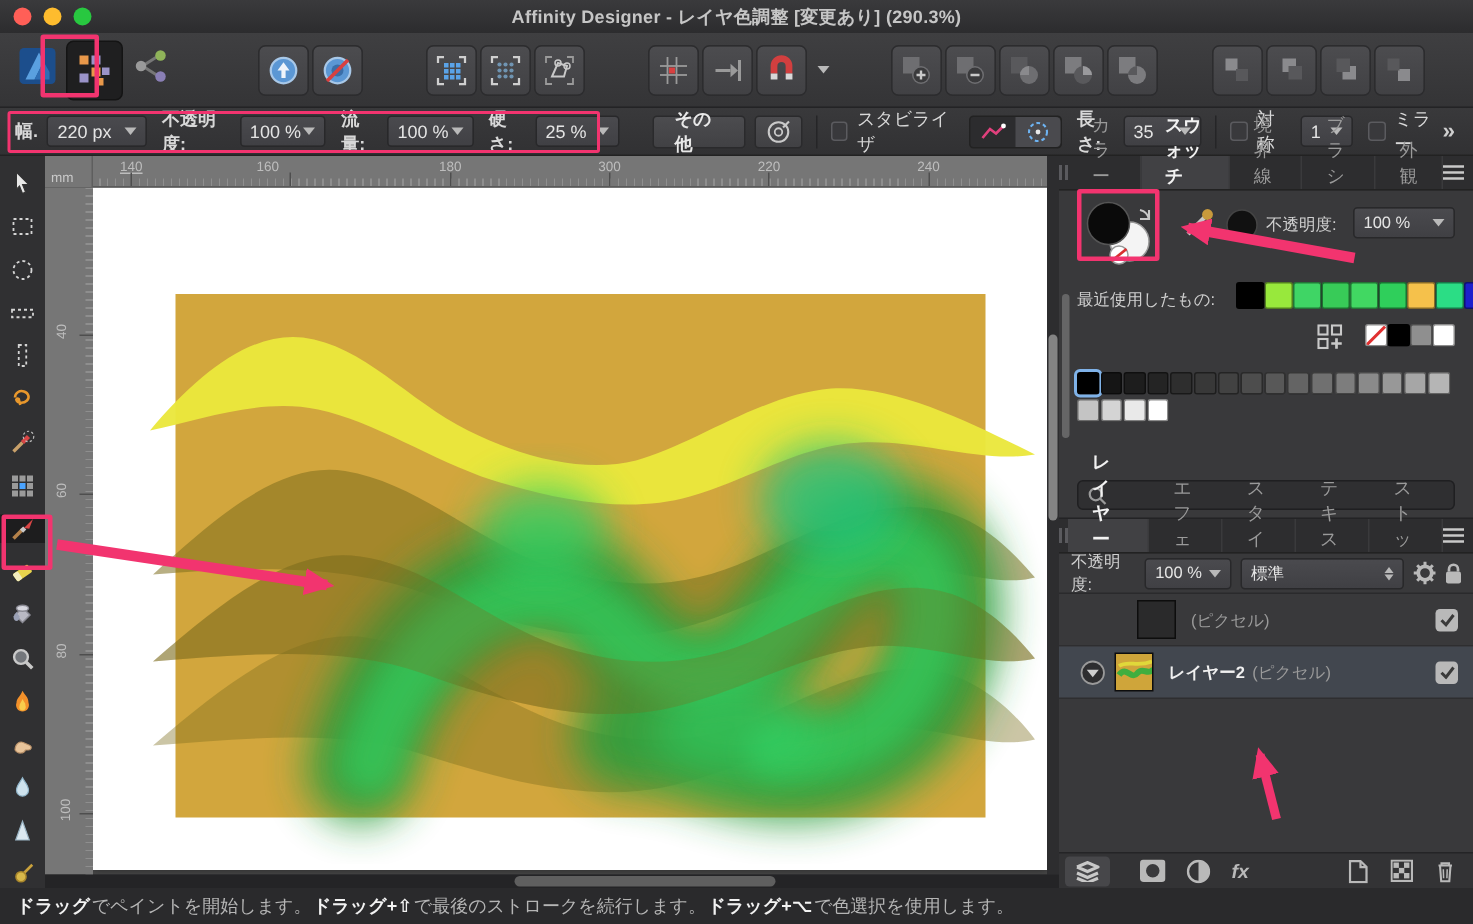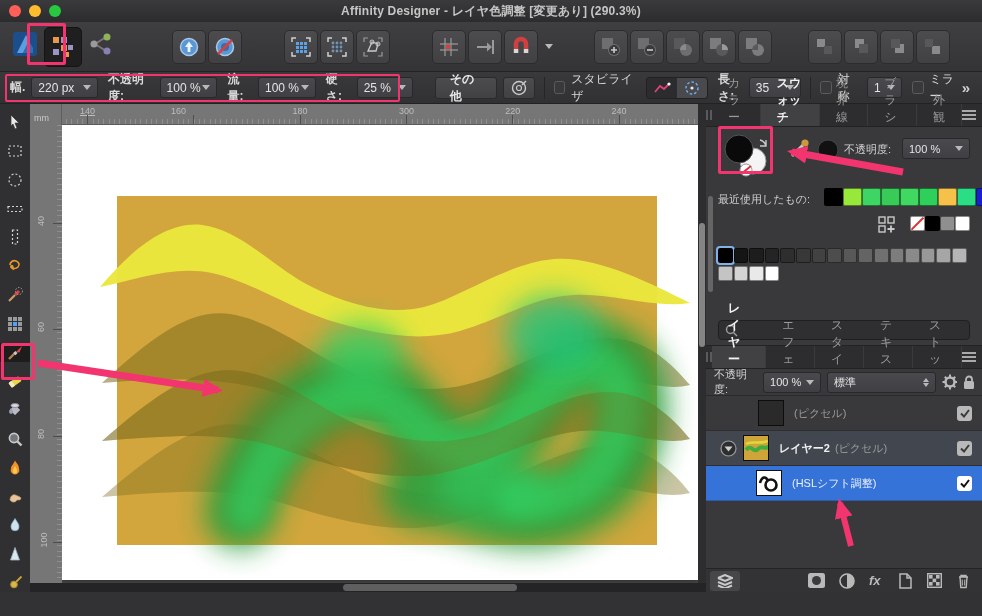--- a/index.html
+++ b/index.html
@@ -760,46 +760,32 @@
         </div>
         <span class="jp" style="margin-left:10px;color:#f0f0f0;font-weight:bold">レイヤー2</span>
         <span class="jp" style="margin-left:5px;color:#9a9a9a">(ピクセル)</span>
         <span class="check">
           <svg width="10" height="9">
               <polyline points="1,4.5 4,7.5 9,1" fill="none" stroke="#3a3a3a" stroke-width="2"></polyline>
             </svg>
         </span>
       </div>
 
-      <div class="lrow" style="padding-left:50px;background:#3673d8;border-bottom:1px solid #2c5cae">
-        <div class="thumb" style="background:#fff;border:1.5px solid #111">
-          <svg width="24" height="24">
-            <path d="M3,12 C5,5 9,5 11,10" fill="none" stroke="#111" stroke-width="2.6"></path>
-            <circle cx="14" cy="14" r="5.5" fill="none" stroke="#111" stroke-width="2.6"></circle>
-          </svg>
-        </div>
-        <span class="jp" style="margin-left:10px;color:#eaf0fa">(HSLシフト調整)</span>
-        <span class="check" style="background:#fff">
-          <svg width="10" height="9">
-              <polyline points="1,4.5 4,7.5 9,1" fill="none" stroke="#111" stroke-width="2"></polyline>
-            </svg>
-        </span>
-      </div>
 
       <div class="lfooter">
         <div style="width:30px;height:20px;margin-left:4px;background:#47474a;border-radius:3px;display:flex;align-items:center;justify-content:center">
           <svg width="16" height="14">
             <g fill="none" stroke="#c9c9c9" stroke-width="2">
                 <polyline points="1,4 8,1 15,4 8,7 1,4"></polyline>
                 <polyline points="1,8 8,11 15,8"></polyline>
                 <polyline points="1,11.5 8,14.5 15,11.5"></polyline>
               </g>
           </svg>
         </div>
-        <div style="display:flex;gap:14px;margin-left:68px;align-items:center">
+        <div style="display:flex;gap:14px;margin-left:20px;align-items:center">
           <svg width="17" height="15">
               <rect x="0" y="0" width="17" height="15" rx="2.5" fill="#b9b9b9"></rect>
               <circle cx="8.5" cy="7.5" r="4.5" fill="#3a3a3c"></circle>
             </svg>
           <svg width="16" height="16">
               <circle cx="8" cy="8" r="7" fill="none" stroke="#b9b9b9" stroke-width="1.6"></circle>
               <path d="M8,1 A7,7 0 0 1 8,15 Z" fill="#b9b9b9"></path>
             </svg>
           <span style="color:#b9b9b9;font-size:13px;font-style:italic;font-weight:bold">fx</span>
         </div>
@@ -823,20 +809,28 @@
               <g stroke="#b9b9b9">
                 <line x1="5.2" y1="6.5" x2="5.4" y2="12.5"></line>
                 <line x1="7.8" y1="6.5" x2="7.6" y2="12.5"></line>
               </g>
             </svg>
         </div>
       </div>
     </div>
   </div>
 
+  <div class="statusbar">
+    <b>ドラッグ</b>
+      <span>でペイントを開始します。</span>
+    <b>ドラッグ+⇧</b>
+      <span>で最後のストロークを続行します。</span>
+    <b>ドラッグ+⌥</b>
+      <span>で色選択を使用します。</span>
+  </div>
 
   <div class="anno-box" style="left: 27px; top: 23px; width: 39px; height: 42px; border-color: rgb(242, 52, 111);"></div>
   <div class="anno-box" style="left: 5px; top: 74px; width: 395px; height: 28px; border-width: 2px; border-color: rgb(242, 52, 111);"></div>
   <div class="anno-box" style="left: 1px; top: 343px; width: 34px; height: 37px; border-color: rgb(242, 52, 111);"></div>
   <div class="anno-box" style="left: 718px; top: 126px; width: 55px; height: 48px; border-color: rgb(242, 52, 111);"></div>
 
   <svg id="anno-svg" width="982" height="616">
     <defs>
       <marker id="ah" markerUnits="userSpaceOnUse" markerWidth="20" markerHeight="18" refX="15" refY="9" orient="auto">
         <path d="M0,0 L20,9 L0,18 Z" fill="#f2346f"></path>

